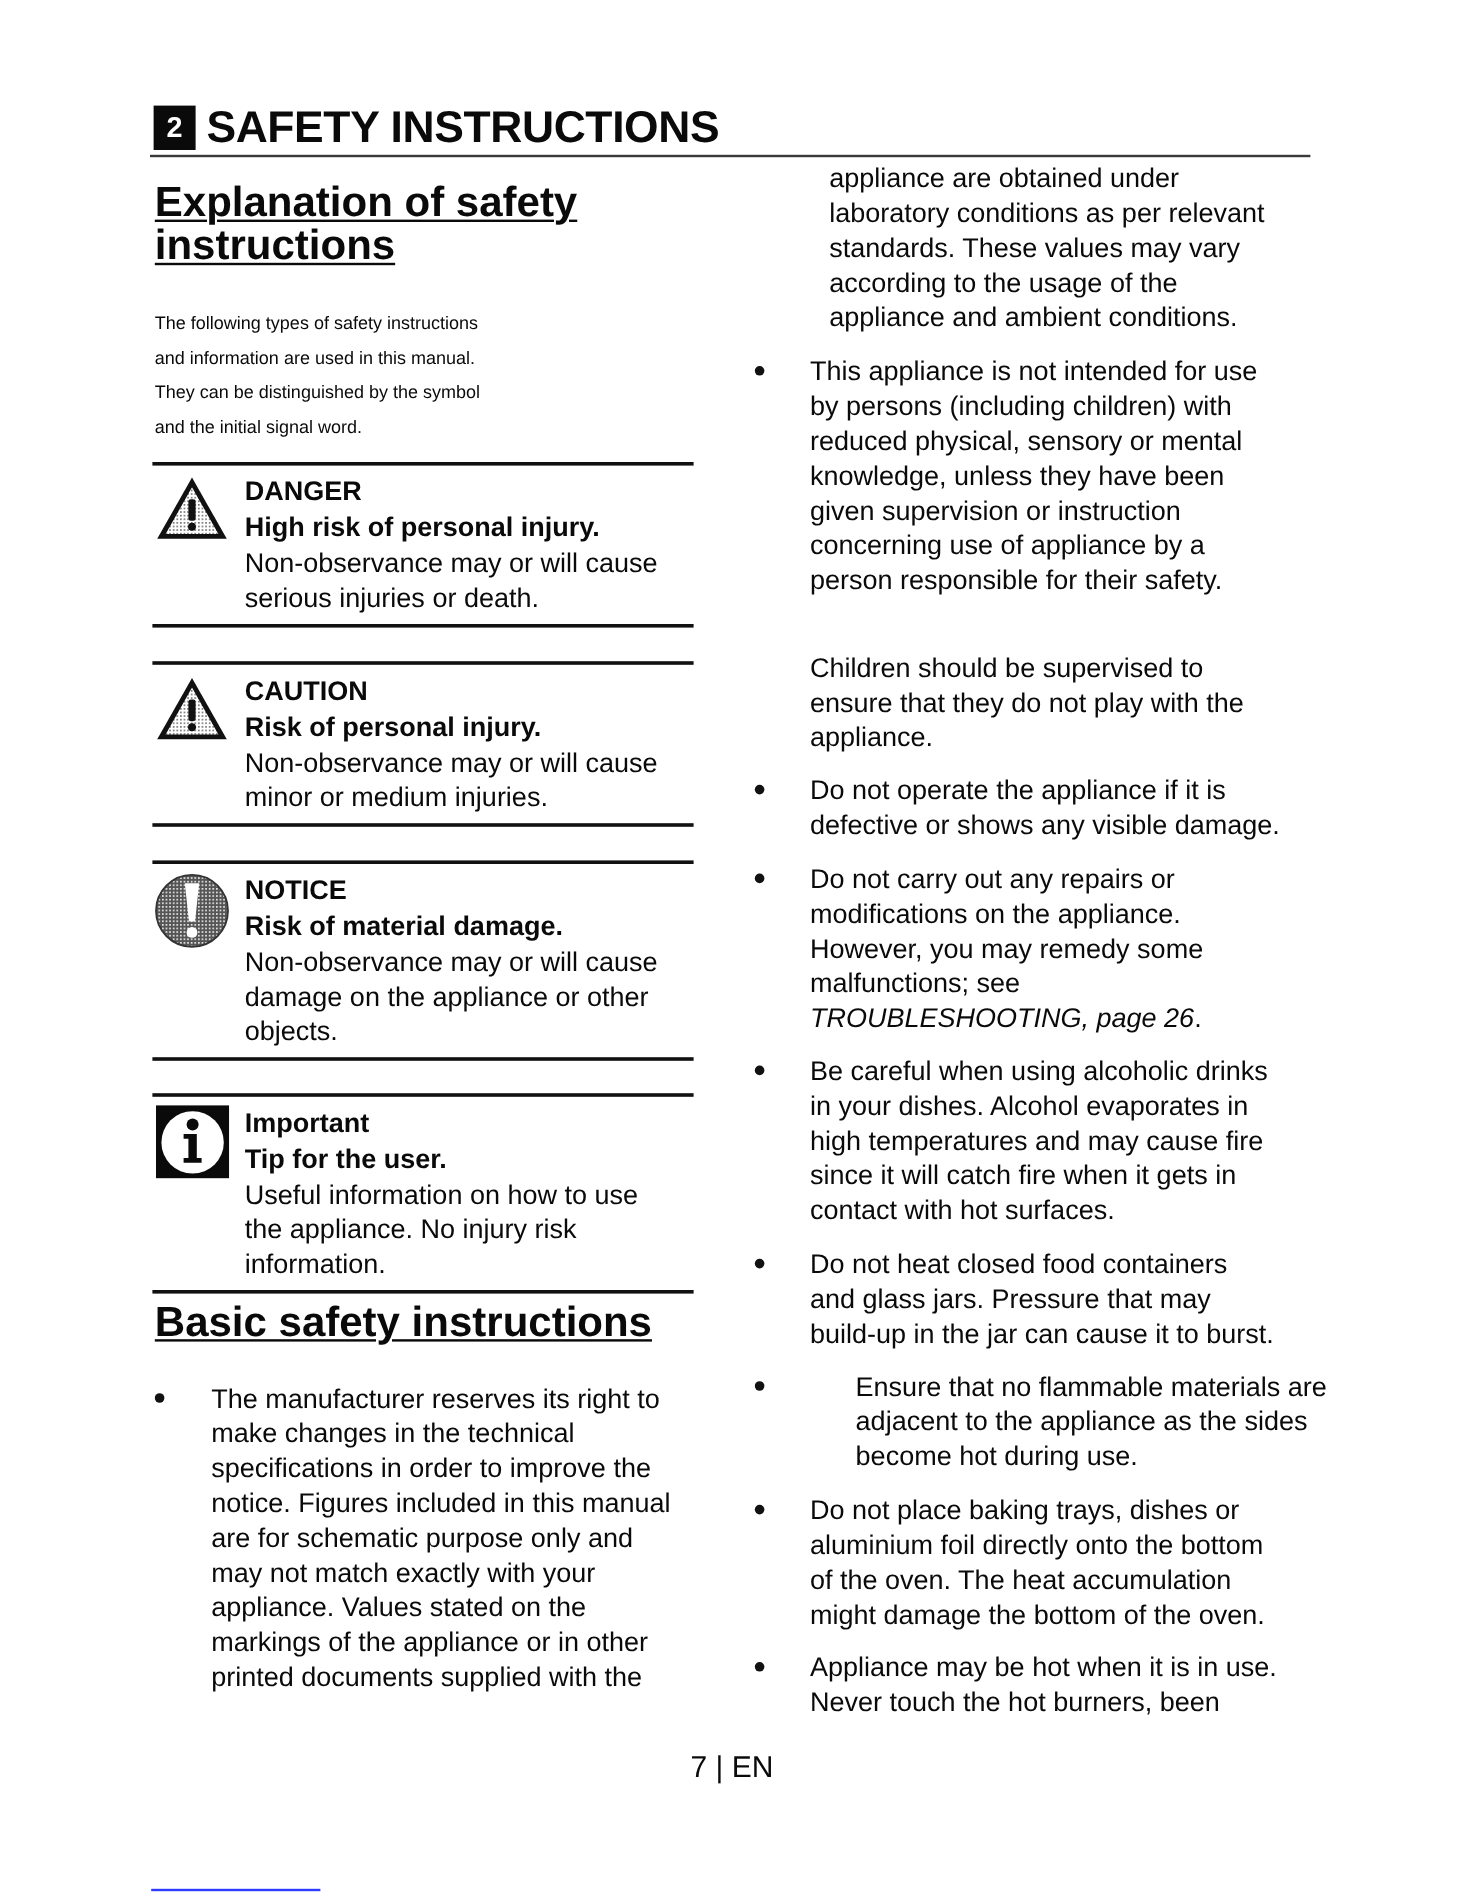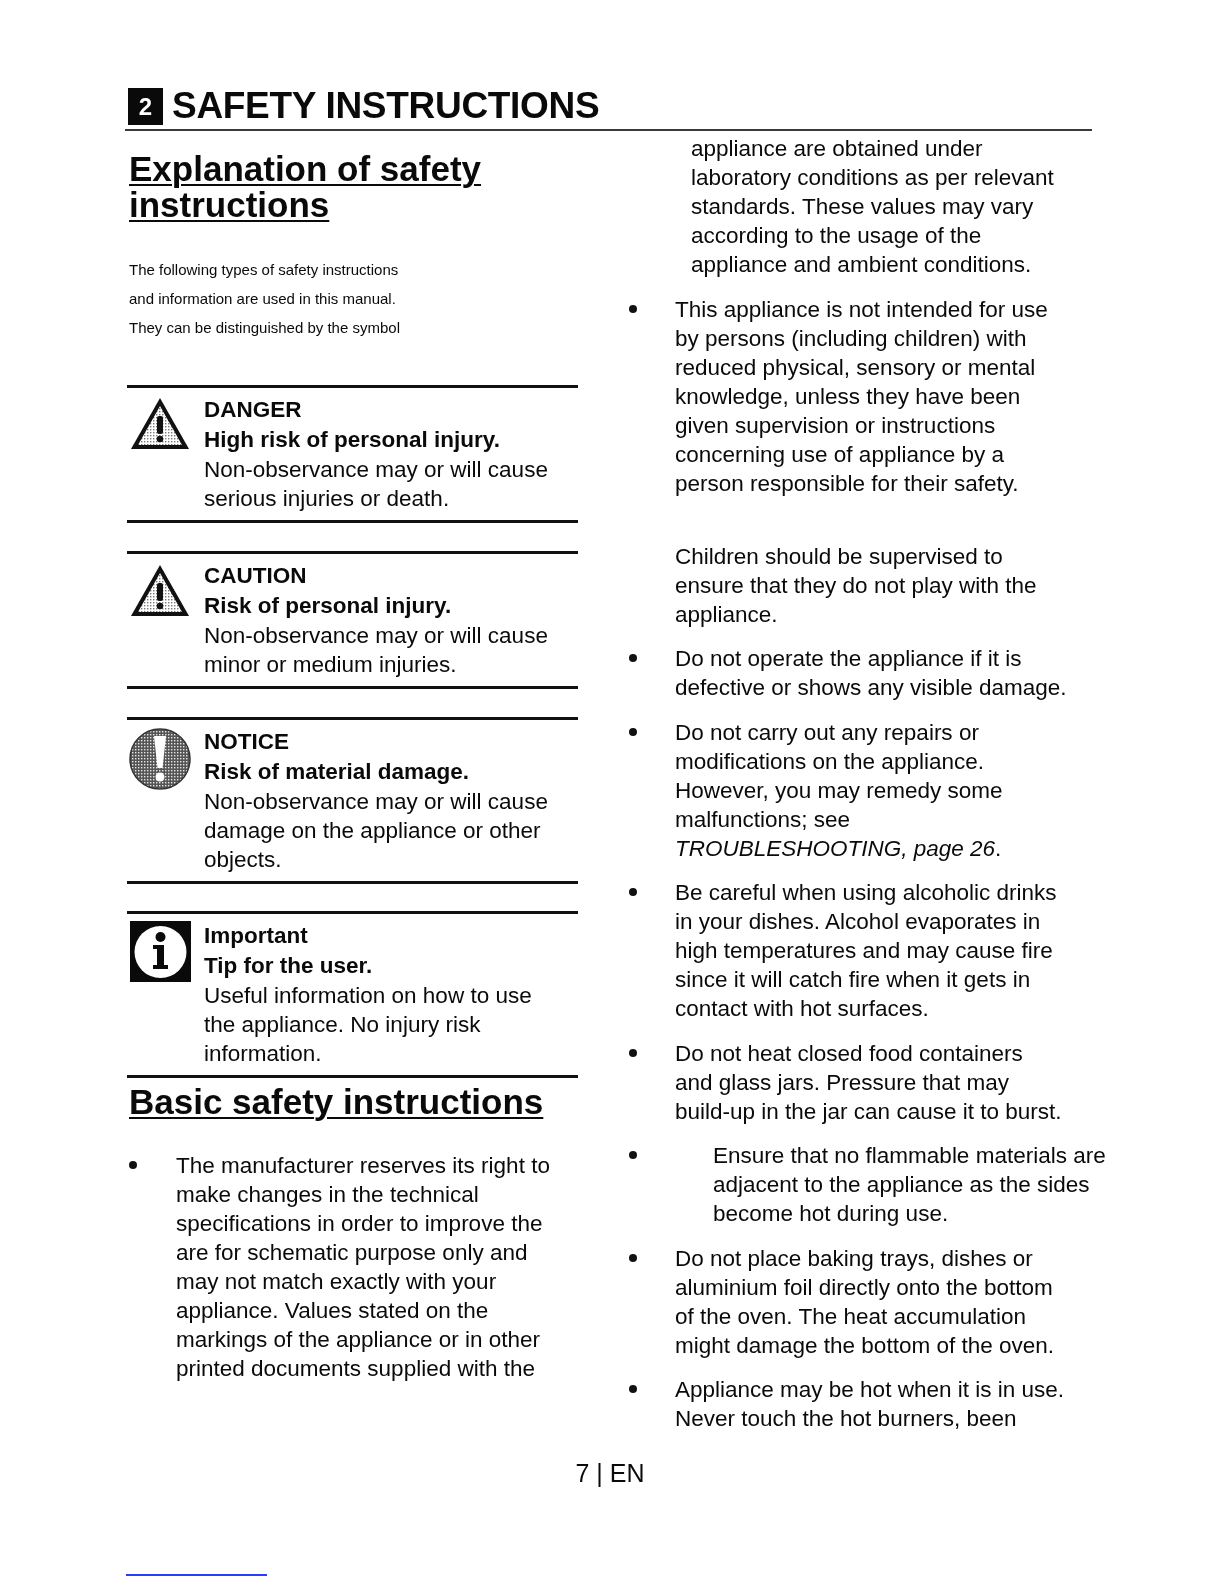--- a/index.html
+++ b/index.html
@@ -38,20 +38,21 @@
 <div class="abs page-title">SAFETY INSTRUCTIONS</div>
 <div class="abs hrule"></div>
 
 <div class="abs section-heading" style="left:129px; top:150px;">Explanation of safety</div>
 <div class="abs section-heading" style="left:129px; top:186px;">instructions</div>
 
 <div class="abs body-text" style="left:129px; top:255px; width:460px;">
   <div>The following types of safety instructions</div>
   <div>and information are used in this manual.</div>
   <div>They can be distinguished by the symbol</div>
+  <div>and the initial signal word.</div>
 </div>
 
 <div class="abs box-rule" style="top:385px;"></div>
 <div class="abs" style="left:129px; top:396px; width:62px; height:56px;">
   <svg width="62" height="56" viewBox="0 0 62 56">
     <defs>
       <pattern id="dots1" width="3" height="3" patternUnits="userSpaceOnUse">
         <rect width="3" height="3" fill="#fff"></rect>
           <rect width="1.4" height="1.4" fill="#777"></rect>
       </pattern>
@@ -134,20 +135,21 @@
 </div>
 <div class="abs box-rule" style="top:1075px;"></div>
 
 <div class="abs section-heading" style="left:129px; top:1083px;">Basic safety instructions</div>
 
 <div class="abs bullet" style="left:129px; top:1161px;"></div>
 <div class="abs bullet-text" style="left:176px; top:1151px; width:420px;">
   <div>The manufacturer reserves its right to</div>
   <div>make changes in the technical</div>
   <div>specifications in order to improve the</div>
+  <div>notice. Figures included in this manual</div>
   <div>are for schematic purpose only and</div>
   <div>may not match exactly with your</div>
   <div>appliance. Values stated on the</div>
   <div>markings of the appliance or in other</div>
   <div>printed documents supplied with the</div>
 </div>
 
 <div class="abs bullet-text" style="left:675px; top:134px; width:440px;margin-left:16px;">
   <div>appliance are obtained under</div>
   <div>laboratory conditions as per relevant</div>
@@ -155,21 +157,21 @@
   <div>according to the usage of the</div>
   <div>appliance and ambient conditions.</div>
 </div>
 
 <div class="abs bullet" style="left:629px; top:305px;"></div>
 <div class="abs bullet-text" style="left:675px; top:295px; width:440px;">
   <div>This appliance is not intended for use</div>
   <div>by persons (including children) with</div>
   <div>reduced physical, sensory or mental</div>
   <div>knowledge, unless they have been</div>
-  <div>given supervision or instructions</div>
+  <div>given supervision or instruction</div>
   <div>concerning use of appliance by a</div>
   <div>person responsible for their safety.</div>
 </div>
 <div class="abs bullet-text" style="left:675px; top:542px; width:440px;">
   <div>Children should be supervised to</div>
   <div>ensure that they do not play with the</div>
   <div>appliance.</div>
 </div>
 
 <div class="abs bullet" style="left:629px; top:654px;"></div>

